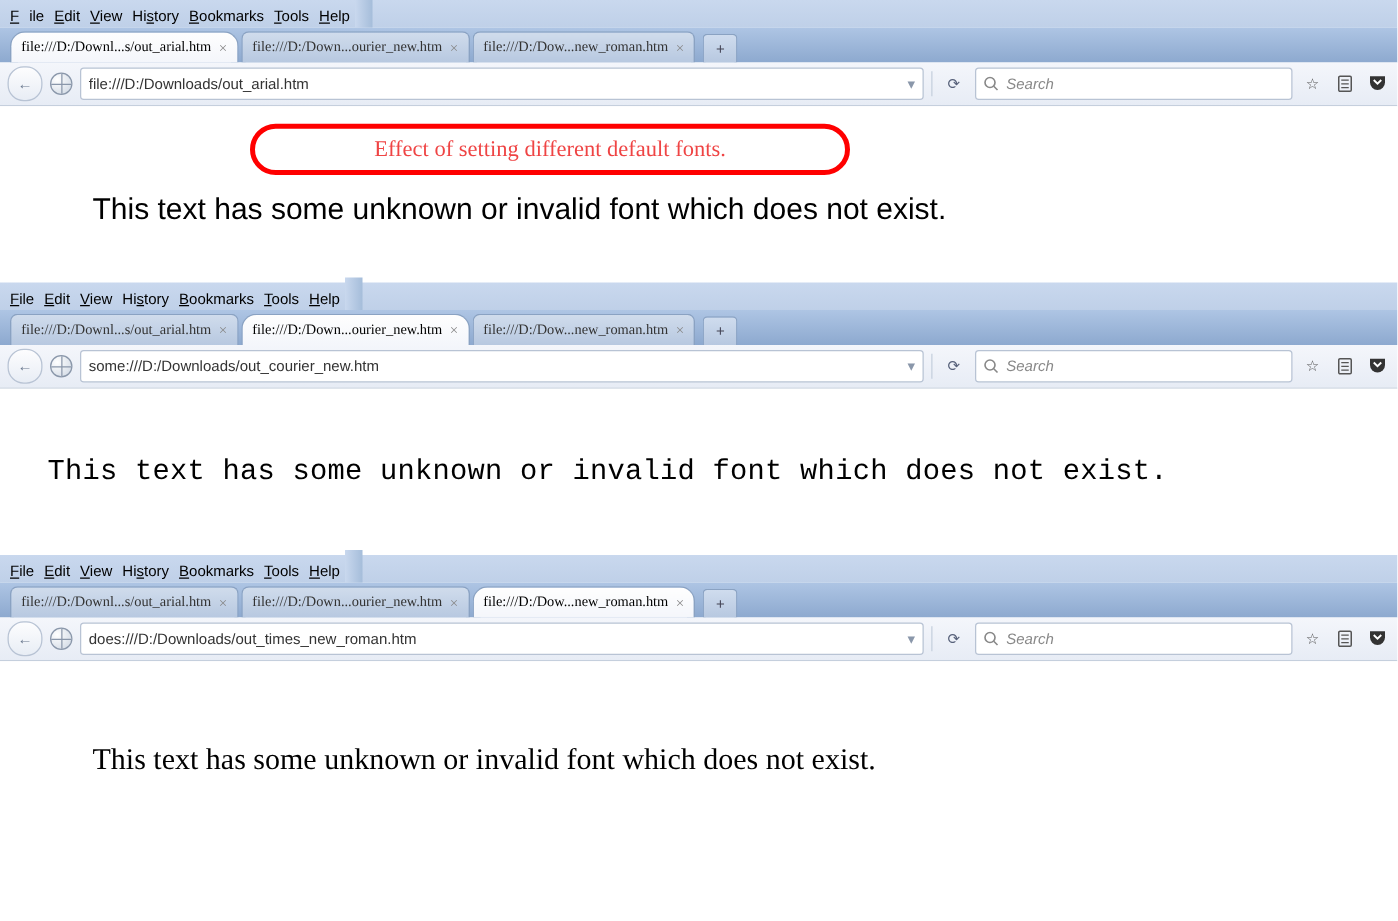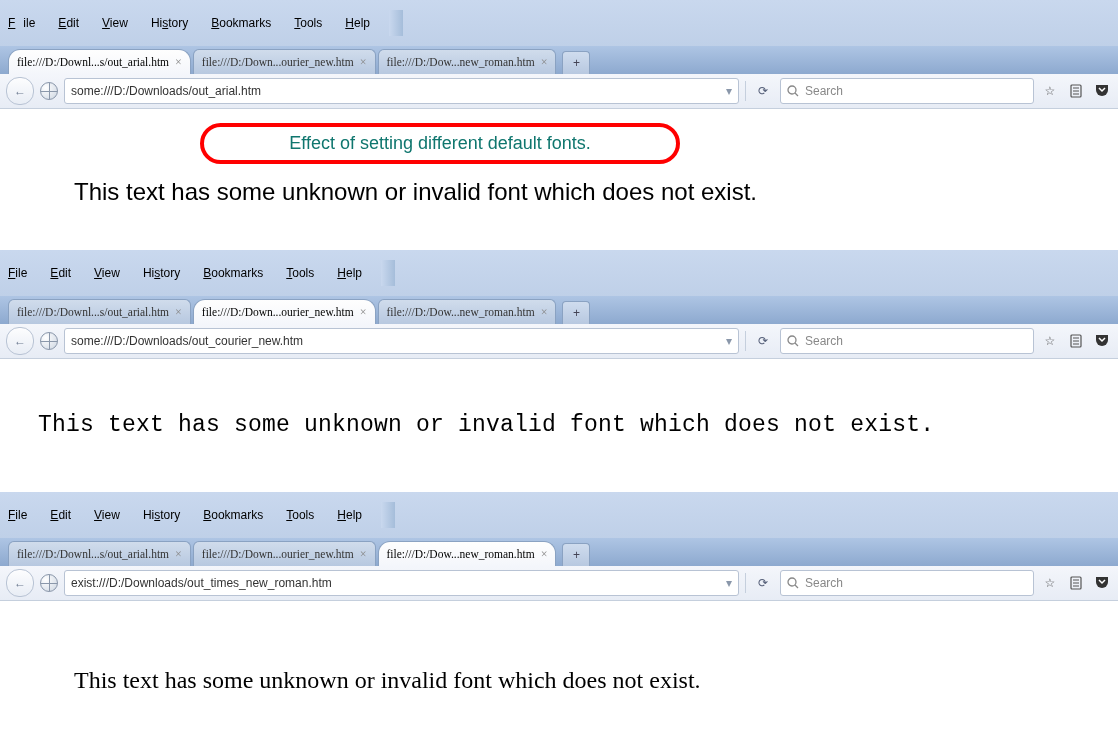--- a/index.html
+++ b/index.html
@@ -1,18 +1,18 @@
 <!DOCTYPE html>
 <html><head>
 <meta charset="utf-8">
 <style>
   html,body{margin:0;padding:0;font-family:"Segoe UI",Tahoma,sans-serif;font-size:12px;color:#000;background:#fff;}
   .browser{width:1118px;border-bottom:1px solid #fff;}
   
-  .menubar{height:22px;background:linear-gradient(#c9d8ee,#bfd0e8);display:flex;align-items:center;padding:12px 4px;gap:15px;}
+  .menubar{height:22px;background:linear-gradient(#c9d8ee,#bfd0e8);display:flex;align-items:flex-end;padding:0 4px;gap:0;}
   .menubar span{padding:2px 4px;cursor:default;}
   .menubar span u{text-decoration:underline;}
   .ts-shade{display:inline-block;width:6px;height:22px;background:linear-gradient(to right,#c9d8ee,#a5bdda);}
 
   
   .tabstrip{height:28px;background:linear-gradient(#aec5e4,#8da9cf);display:flex;align-items:flex-end;padding-left:8px;gap:2px;}
   .tab{height:24px;display:flex;align-items:center;padding:0 8px;border:1px solid #8aa2c2;border-bottom:none;border-radius:6px 6px 0 0;font-size:11.5px;color:#333;gap:6px;background:linear-gradient(#d0dcec,#b7c8e0);max-width:200px;white-space:nowrap;font-family:Liberation Serif, serif;}
   .tab.active{background:linear-gradient(#fefefe,#f4f6fb);color:#000;}
   .tab.active.rounded{border-radius:12px 12px 0 0;}
   .tab .x{color:#888;font-size:12px;line-height:1;}
@@ -20,30 +20,30 @@
 
   
   .navbar{height:34px;background:linear-gradient(#f4f6fb,#e7ecf5);display:flex;align-items:center;padding:0 6px;gap:6px;border-bottom:1px solid #c5cfdd;}
   .navbtn{width:26px;height:26px;border:1px solid #b8c3d4;border-radius:13px;display:flex;align-items:center;justify-content:center;background:linear-gradient(#fdfdfe,#e8edf5);color:#6d7b91;}
   .globe{width:16px;height:16px;border:1px solid #8a97aa;border-radius:50%;background:radial-gradient(circle at 30% 30%,#fff,#cdd6e2);display:flex;align-items:center;justify-content:center;position:relative;}
   .globe::before{content:"";position:absolute;width:100%;height:1px;background:#8a97aa;top:50%;}
   .globe::after{content:"";position:absolute;height:100%;width:1px;background:#8a97aa;left:50%;}
   .urlbox{flex:1;height:24px;border:1px solid #b8c3d4;border-radius:3px;background:#fff;display:flex;align-items:center;padding:0 6px;font-size:12px;color:#333;justify-content:space-between;}
   .urlbox .dd{color:#8a97aa;}
   .reload{width:22px;height:22px;display:flex;align-items:center;justify-content:center;color:#57617a;}
-  .searchbox{width:240px;height:24px;border:1px solid #b8c3d4;border-radius:3px;background:#fff;display:flex;align-items:center;padding:0 6px;color:#888;gap:6px;}
+  .searchbox{width:240px;height:24px;border:1px solid #b8c3d4;border-radius:3px;background:#fff;display:flex;align-items:center;padding:0 6px;color:#888;gap:6px;font-style:italic;}
   .iconbtn{width:20px;height:20px;display:flex;align-items:center;justify-content:center;color:#555;}
   .sep{width:1px;height:20px;background:#c5cfdd;}
 
   
   .content{background:#fff;}
   .c1{height:130px;padding:10px 0 0 0;}
   .callout{position:relative;width:480px;margin:4px 0 14px 200px;}
   .callout .ring{border:4px solid #ff0000;border-radius:28px;padding:6px 24px;text-align:center;}
-  .callout .ring span{color:#0f766e;font-family:Liberation Sans, sans-serif;font-size:18px;}
+  .callout .ring span{color:#ef4444;font-family:Liberation Serif, serif;font-size:18px;}
   .line-arial{font-family:Arial,Helvetica,sans-serif;font-size:24px;padding-left:74px;}
   .c2{height:132px;display:flex;align-items:center;}
   .line-mono{font-family:"Courier New",Courier,monospace;font-size:23px;padding-left:38px;letter-spacing:.2px;}
   .c3{height:196px;padding-top:66px;}
   .line-serif{font-family:"Times New Roman",Times,serif;font-size:24px;padding-left:74px;}
 
   svg{display:block;}
 </style>
 </head>
 <body>
@@ -77,21 +77,21 @@
       <span>+</span>
     </div>
   </div>
 
   <div class="navbar">
     <div class="navbtn">
       <span>←</span>
     </div>
     <div class="globe"></div>
     <div class="urlbox">
-      <span>some:///D:/Downloads/out_arial.htm</span>
+      <span>file:///D:/Downloads/out_arial.htm</span>
       <span class="dd">▾</span>
     </div>
     <div class="sep"></div>
     <div class="reload">
       <span>⟳</span>
     </div>
     <div class="searchbox">
       <svg width="12" height="12" viewBox="0 0 12 12">
           <circle cx="5" cy="5" r="4" fill="none" stroke="#888" stroke-width="1.3"></circle>
           <line x1="8" y1="8" x2="11" y2="11" stroke="#888" stroke-width="1.3"></line>
@@ -228,21 +228,21 @@
       <span>+</span>
     </div>
   </div>
 
   <div class="navbar">
     <div class="navbtn">
       <span>←</span>
     </div>
     <div class="globe"></div>
     <div class="urlbox">
-      <span>exist:///D:/Downloads/out_times_new_roman.htm</span>
+      <span>does:///D:/Downloads/out_times_new_roman.htm</span>
       <span class="dd">▾</span>
     </div>
     <div class="sep"></div>
     <div class="reload">
       <span>⟳</span>
     </div>
     <div class="searchbox">
       <svg width="12" height="12" viewBox="0 0 12 12">
           <circle cx="5" cy="5" r="4" fill="none" stroke="#888" stroke-width="1.3"></circle>
           <line x1="8" y1="8" x2="11" y2="11" stroke="#888" stroke-width="1.3"></line>

